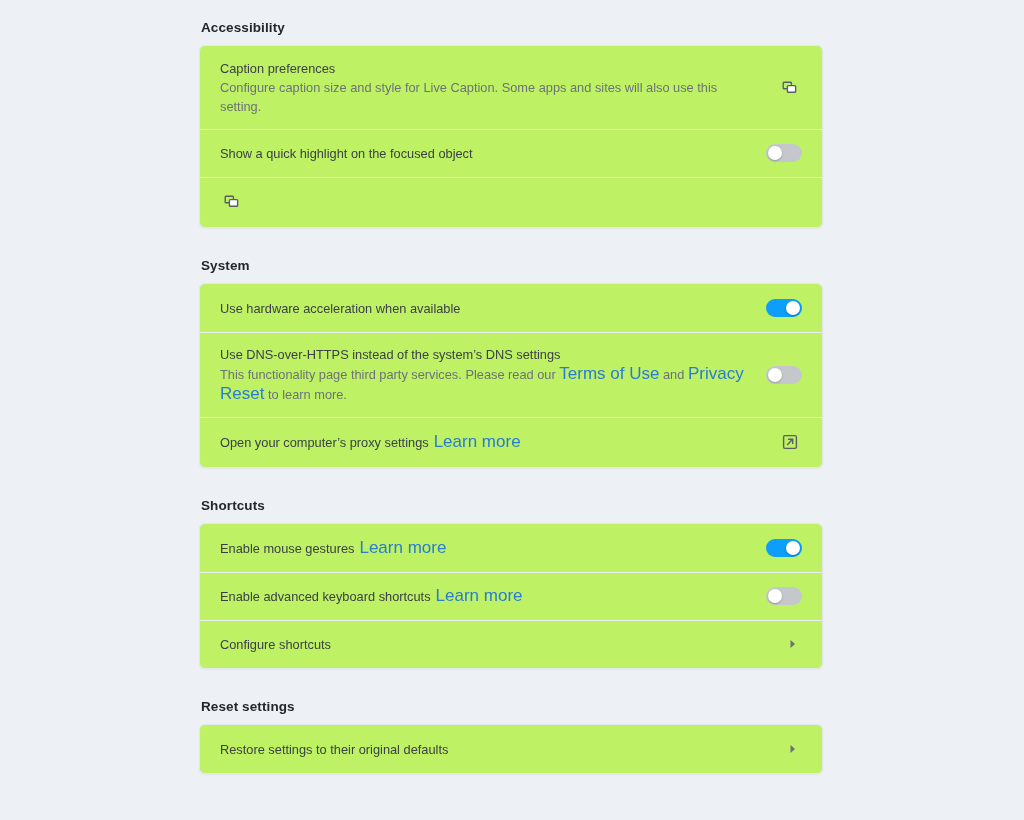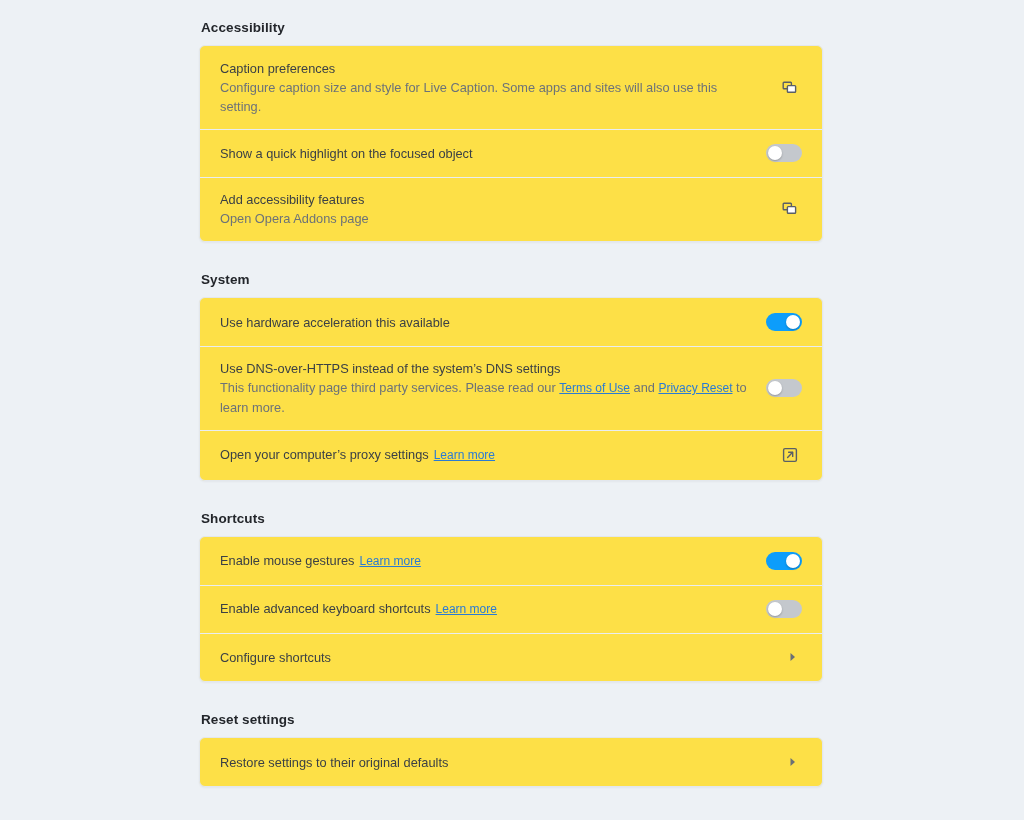--- a/index.html
+++ b/index.html
@@ -28,21 +28,21 @@
   
   .section { margin-bottom: 10px; }
   .section-title {
     font-size: 13.5px;
     font-weight: bold;
     color: #23262b;
     letter-spacing: 0.1px;
     padding: 20px 0 10px 2px;
   }
   .card {
-    background: #fde047;
+    background: #bef264;
     border-radius: 6px;
     border: 1px solid #e3e7ec;
     box-shadow: 0 1px 2px rgba(30,40,60,0.05);
     overflow: hidden;
   }
 
   
   .row {
     display: flex;
     align-items: center;
@@ -68,23 +68,22 @@
     color: #3b4045;
     line-height: 19px;
   }
   .row-sub {
     font-size: 12.8px;
     color: #6c7278;
     line-height: 19px;
   }
   .inline-link {
     color: #2a7bd4;
-    text-decoration: underline;
-    cursor: pointer;
-    font-size: 12px;
+    cursor: pointer;
+    font-size: 17px;
   }
   .row-title .inline-link { margin-left: 5px; }
 
   
   .toggle {
     flex: 0 0 auto;
     width: 36px;
     height: 18px;
     border-radius: 10px;
     background: #c4c8cd;
@@ -145,39 +144,35 @@
           </div>
           <div class="row">
             <div class="row-text">
               <div class="row-title"><span>Show a quick highlight on the focused object</span></div>
             </div>
             <div class="toggle" role="switch" aria-checked="false">
               <div class="knob"></div>
             </div>
           </div>
           <div class="row">
-            <div class="row-text">
-              <div class="row-title"><span>Add accessibility features</span></div>
-              <div class="row-sub">Open Opera Addons page</div>
-            </div>
             <div class="icon-btn">
               <svg width="18" height="18" viewBox="0 0 18 18" fill="none" stroke="currentColor" stroke-width="1.4">
                 <rect x="2.2" y="3.2" width="8.2" height="6.6" rx="0.8"></rect>
                 <rect x="6.4" y="6.6" width="8.2" height="6.6" rx="0.8" fill="#fff"></rect>
               </svg>
             </div>
           </div>
         </div>
       </div>
       <div class="section">
         <div class="section-title">System</div>
         <div class="card">
           <div class="row">
             <div class="row-text">
-              <div class="row-title"><span>Use hardware acceleration this available</span></div>
+              <div class="row-title"><span>Use hardware acceleration when available</span></div>
             </div>
             <div class="toggle on" role="switch" aria-checked="true">
               <div class="knob"></div>
             </div>
           </div>
           <div class="row">
             <div class="row-text">
               <div class="row-title"><span>Use DNS-over-HTTPS instead of the system’s DNS settings</span></div>
               <div class="row-sub"><span>This functionality page third party services. Please read our </span><span class="inline-link">Terms of Use</span><span> and </span><span class="inline-link">Privacy Reset</span><span> to learn more.</span></div>
             </div>

